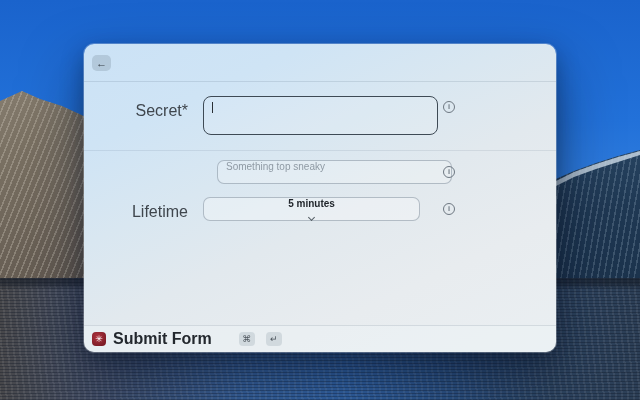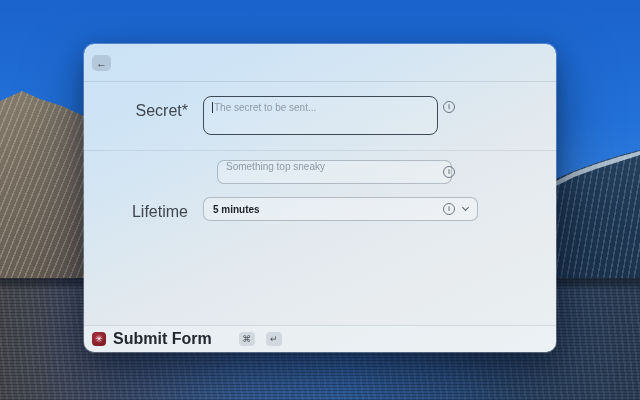--- a/index.html
+++ b/index.html
@@ -43,22 +43,22 @@
   .info-icon { position:absolute; left:359px; width:12px; height:12px; border:1px solid #6e7882; border-radius:50%;
     color:#6e7882; font-size:7.5px; line-height:10px; text-align:center; font-weight:bold; }
 
   .secret-area { position:absolute; left:119px; top:52px; width:235px; height:39px; border:1.5px solid #3e4a55; border-radius:8px;
     background:rgba(255,255,255,0.10); padding:5px 8px; font-size:10px; color:#8f9aa4; display:flex; align-items:flex-start; }
   .caret { display:inline-block; width:1px; height:11px; background:#2a2f35; margin-right:1px; }
 
   .text-input { position:absolute; left:133px; top:116px; width:235px; height:24px; border:1px solid rgba(108,124,140,0.45); border-radius:7px;
     background:rgba(255,255,255,0.22); padding:0 8px; font-size:10px; color:#8f9aa4; display:flex; }
 
-  .select-input { position:absolute; left:119px; top:153px; width:275px; height:24px; border:1px solid rgba(108,124,140,0.45); border-radius:7px;
-    background:rgba(255,255,255,0.30); padding:0 9px; font-size:10px; font-weight:600; color:#21262c; display:flex; align-items:center; justify-content:space-between; }
+  .select-input { position:absolute; left:119px; top:153px; width:217px; height:24px; border:1px solid rgba(108,124,140,0.45); border-radius:7px;
+    background:rgba(255,255,255,0.30); padding:0 9px; font-size:10px; font-weight:600; color:#21262c; display:flex; align-items:center; justify-content:space-between;flex-direction:column; }
   .chevron { width:5px; height:5px; border-right:1.4px solid #555e66; border-bottom:1.4px solid #555e66; transform:rotate(45deg); margin-top:-3px; }
 
   .sec-divider { position:absolute; left:0; right:0; top:106px; height:1px; background:rgba(50,70,95,0.10); }
 
   .statusbar { position:absolute; left:0; right:0; bottom:0; height:27px; border-top:1px solid rgba(50,70,95,0.13);
     background:rgba(238,243,247,0.45); border-radius:0 0 10px 10px;
     display:flex; align-items:center; padding:0 8px; gap:7px; }
   .app-logo { width:14px; height:14px; border-radius:4px; background:radial-gradient(circle at 40% 35%, #b03540, #7e1c26 75%);
     color:#ffffff; font-size:9px; line-height:14px; text-align:center; flex:0 0 auto; }
   .app-name { font-size:10.5px; color:#4c545c; flex:1 1 auto; }
@@ -82,21 +82,20 @@
     <div class="win-header">
       <div class="back-btn">
         <span>←</span>
       </div>
     </div>
     <div class="hdr-divider"></div>
 
     <div class="field-label" style="top:58px">Secret*</div>
     <div class="secret-area">
       <span class="caret"></span>
-        <span>The secret to be sent...</span>
     </div>
     <div class="info-icon" style="top:57px"><span>i</span></div>
 
     <div class="sec-divider"></div>
 
     <div class="text-input">
       <span>Something top sneaky</span>
     </div>
     <div class="info-icon" style="top:122px"><span>i</span></div>
 

